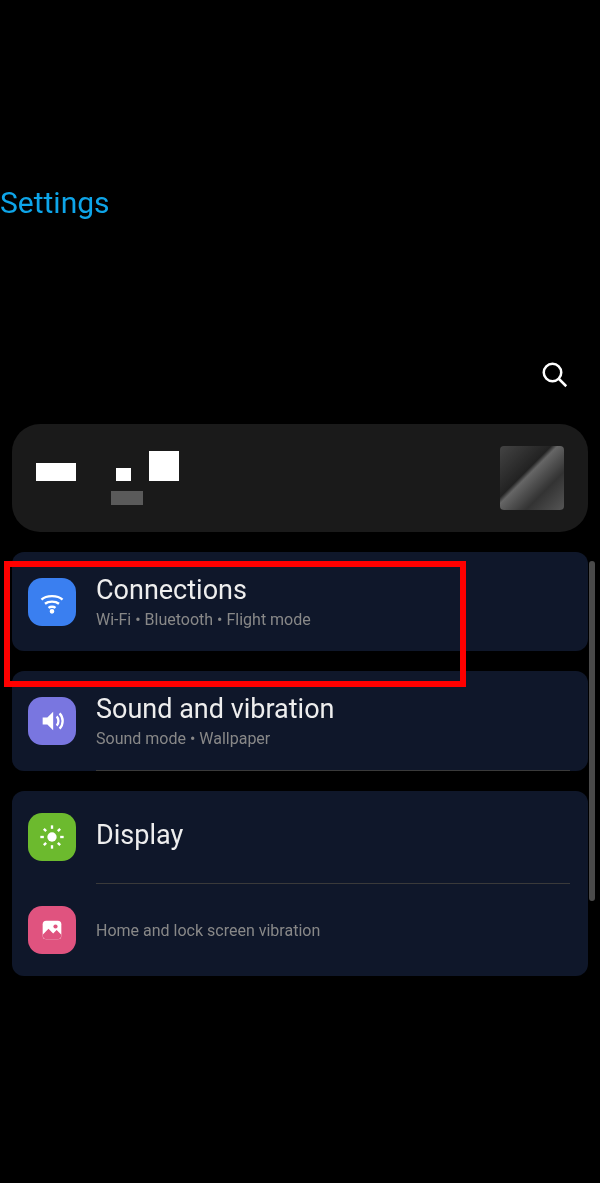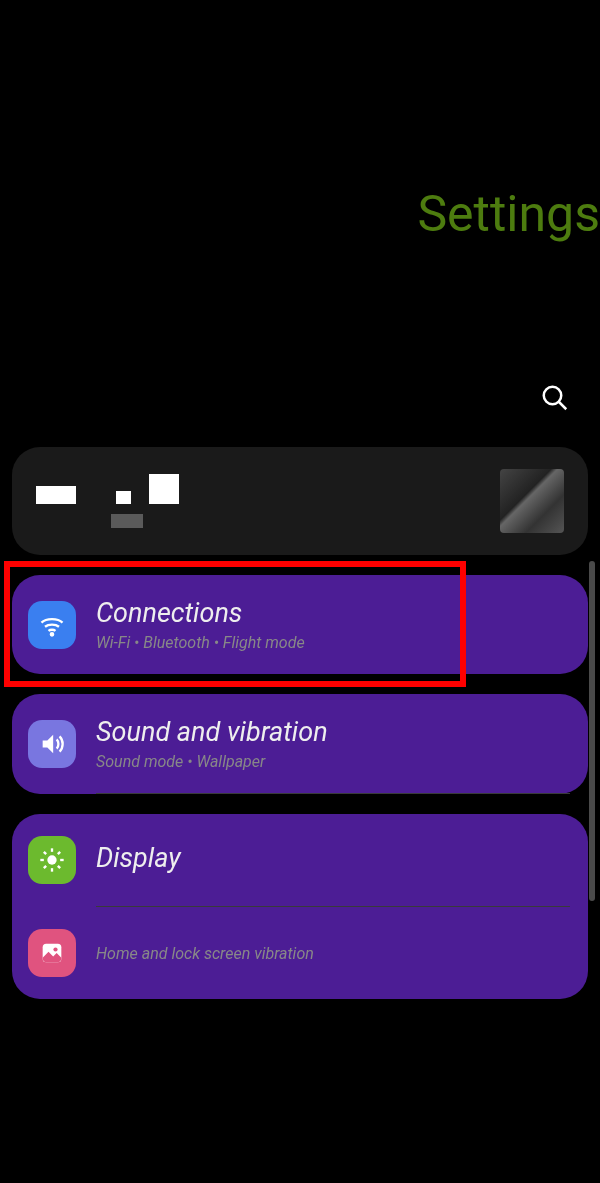--- a/index.html
+++ b/index.html
@@ -9,41 +9,40 @@
     }
     body {
       width: 600px;
       height: 1183px;
       background: #000000;
       font-family: -apple-system, BlinkMacSystemFont, 'Segoe UI', Roboto, sans-serif;
       overflow: hidden;
       position: relative;
     }
     .page-title {
-      color: #4d7c0f;
-      font-size: 50px;
+      color: #0ea5e9;
+      font-size: 30px;
       font-weight: 400;
-      text-align: right;
+      text-align: left;
       padding-top: 185px;
       padding-bottom: 140px;
     }
     .search-row {
       display: flex;
       justify-content: flex-end;
       padding-right: 30px;
       padding-bottom: 30px;
     }
     .search-icon {
       color: #ffffff;
     }
     .card {
-      background: #4c1d95;
-      border-radius: 28px;
+      background: #0f172a;
+      border-radius: 12px;
       margin: 0 12px 20px 12px;
-      font-style: italic;
     }
     .profile-card {
       background: #1a1a1a;
       border-radius: 28px;
       margin: 0 12px 20px 12px;
       padding: 22px 24px;
       display: flex;
       align-items: center;
       justify-content: space-between;
       height: 108px;

